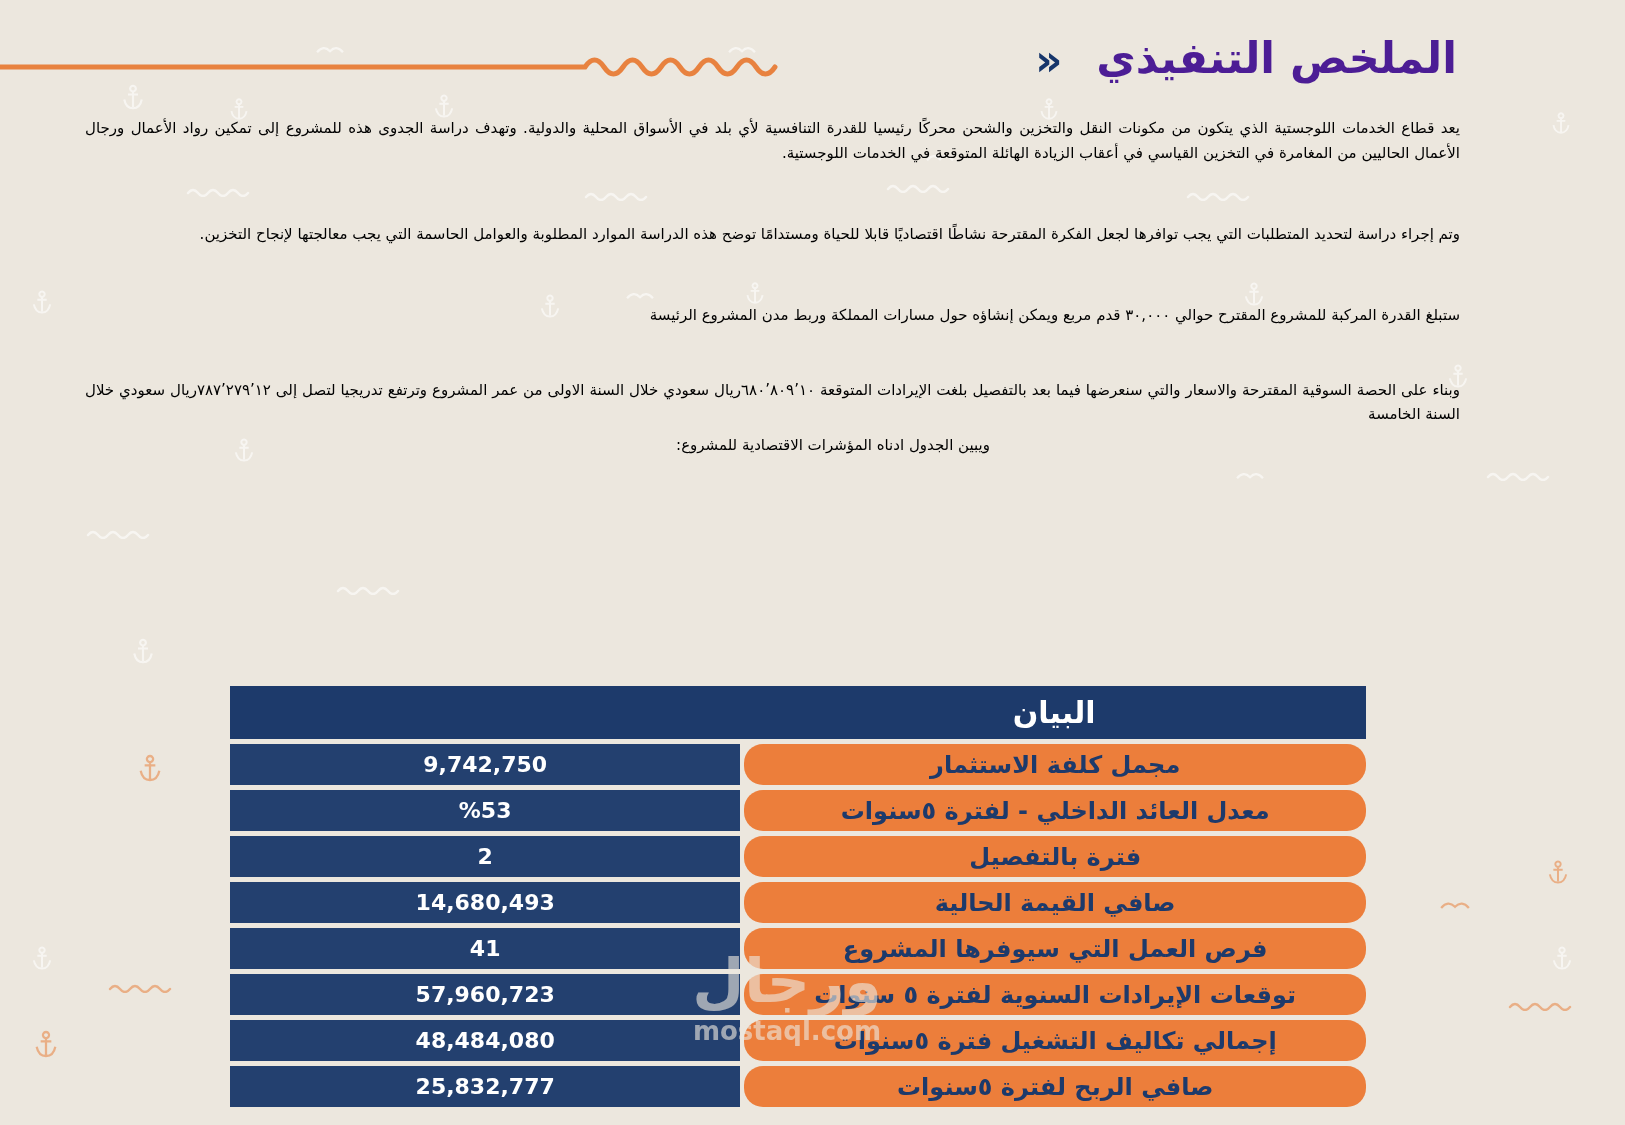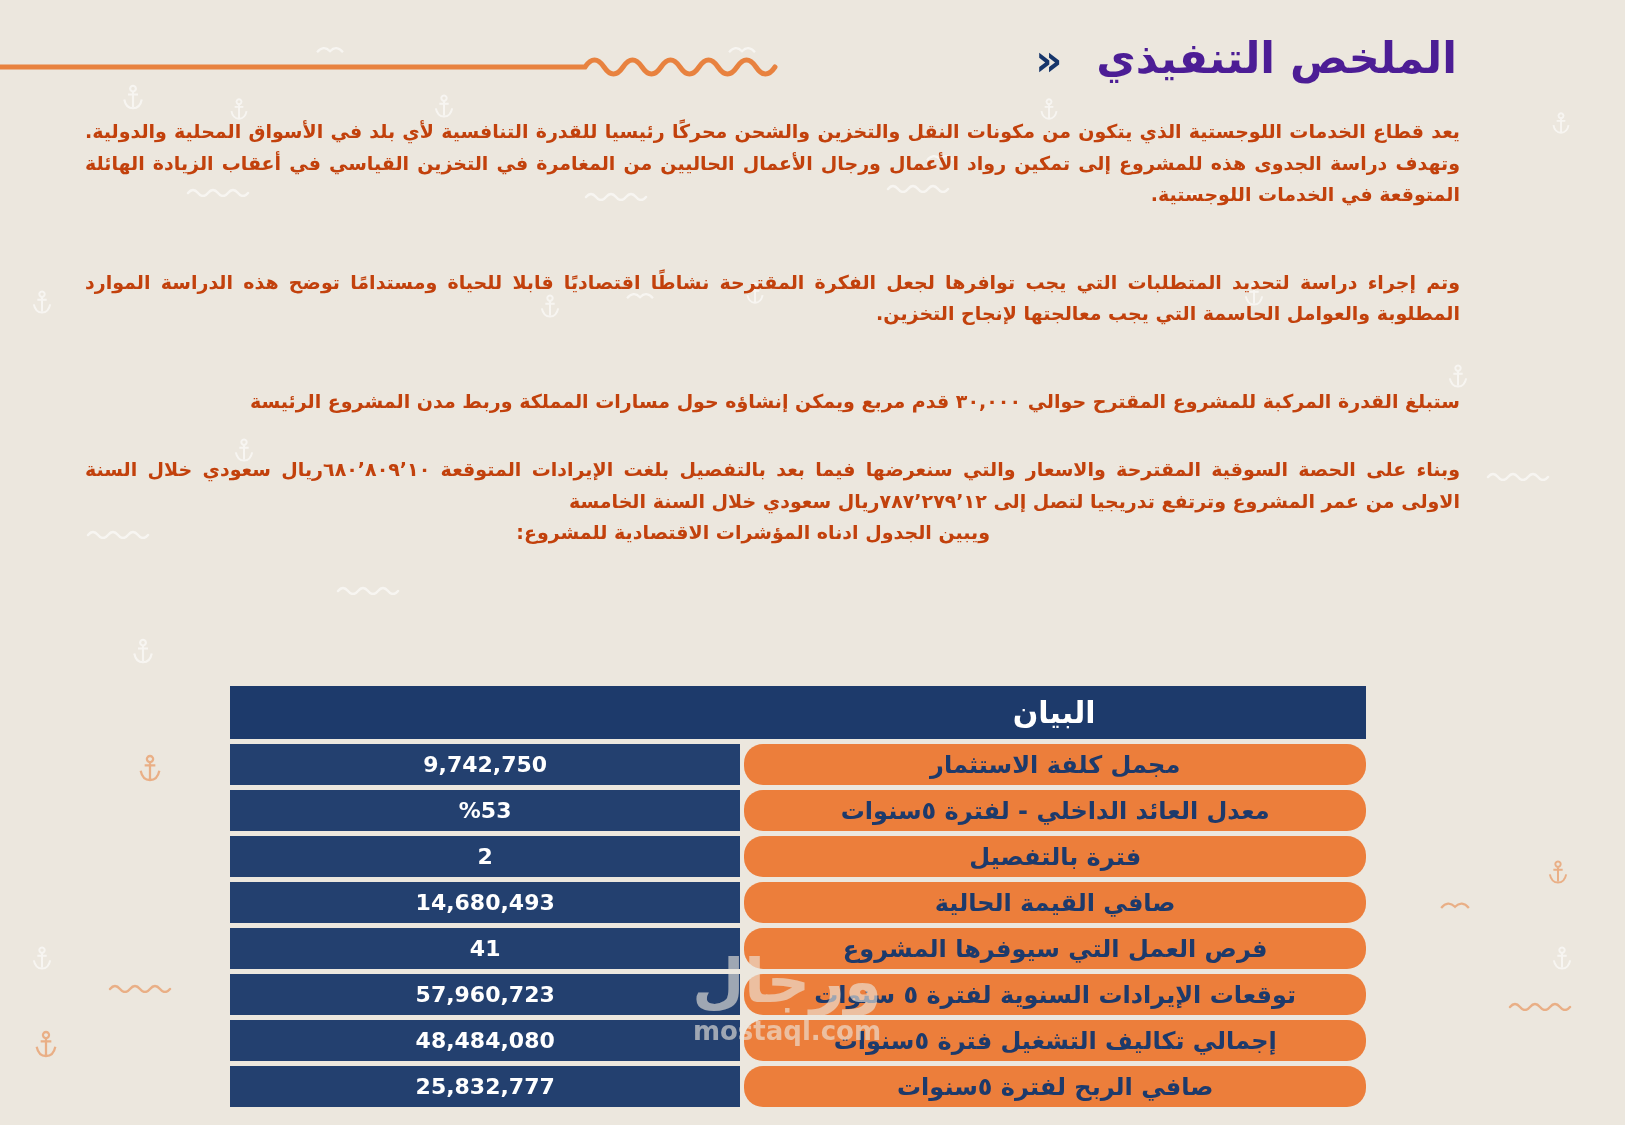--- a/index.html
+++ b/index.html
@@ -18,26 +18,26 @@
 
   
   .title-row{position:absolute;top:30px;right:168px;display:flex;align-items:center;gap:34px;z-index:2;}
   .page-title{font-size:43px;font-weight:bold;color:#4c1d95;}
   .title-marker{font-size:42px;font-weight:bold;color:#17366b;padding-top:6px;}
   .deco-line{position:absolute;top:52px;left:0;z-index:1;}
 
   
   .content{position:absolute;top:116px;right:165px;left:85px;z-index:2;}
   .par{
-    font-size:19px;font-weight:bold;line-height:1.66;
+    font-size:15px;font-weight:normal;line-height:1.66;
     text-align:justify;text-align-last:right;
-    margin:0 0 56px;color:#c2410c;
+    margin:0 0 56px;color:#000000;
   }
-  .par.p3{text-align:center;margin-bottom:37px;}
-  .par.p4{margin-bottom:0;}
+  .par.p3{text-align:center;margin-bottom:50px;}
+  .par.p4{margin-bottom:6px;}
   .par.p5{text-align:right;margin:0 470px 0 0;}
 
   
   .table{position:absolute;top:686px;left:230px;width:1136px;z-index:3;}
   .thead{display:flex;height:53px;background:#1d3a6b;}
   .th-label{width:54.9%;display:flex;align-items:center;justify-content:center;
             color:#ffffff;font-size:30px;font-weight:bold;}
   .th-value{flex:1;}
   .trow{display:flex;margin-top:5px;column-gap:4px;height:41px;}
   .tlabel{width:calc(54.9% - 2px);background:#ec7e3b;display:flex;align-items:center;

